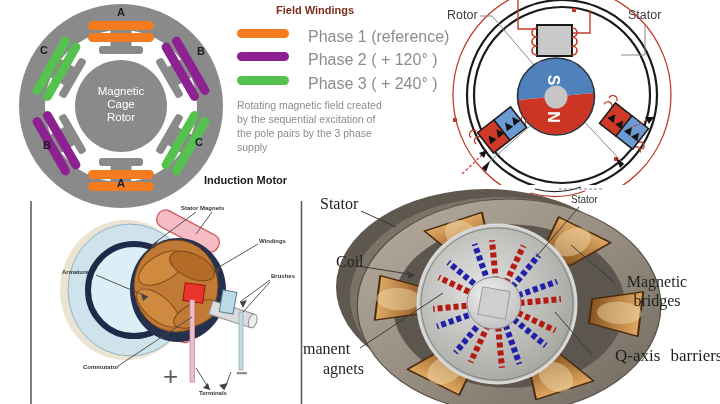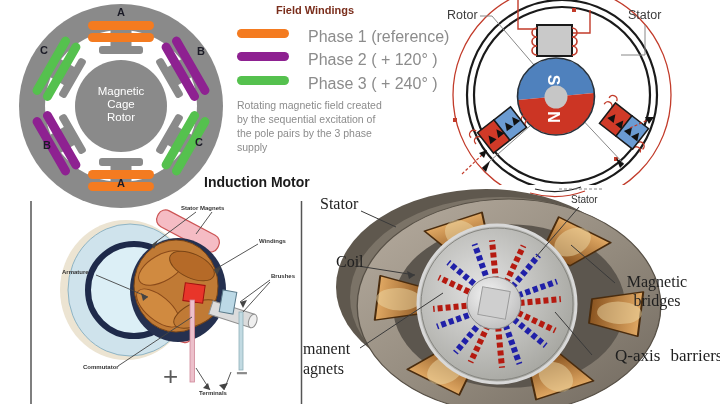--- a/index.html
+++ b/index.html
@@ -9,21 +9,21 @@
   .panel{position:absolute;}
   
   .pole-letter{position:absolute;font-size:11px;font-weight:bold;color:#1b1b26;width:14px;text-align:center;}
   #rotor-text{position:absolute;left:81px;top:85px;width:80px;text-align:center;color:#fff;
               font-size:11.5px;line-height:13px;}
   #legend-title{position:absolute;left:276px;top:4px;font-size:11px;font-weight:bold;}
   .legend-item{position:absolute;left:237px;height:12px;}
   .legend-swatch{position:absolute;left:0;top:1px;width:52px;height:9px;border-radius:5px;}
   .legend-label{position:absolute;left:71px;top:0;font-size:16px;color:#8c8c8c;white-space:nowrap;}
   #legend-desc{position:absolute;left:237px;top:98px;font-size:10.5px;line-height:14px;color:#8c8c8c;}
-  #induction-title{position:absolute;left:204px;top:174px;font-size:14px;font-weight:bold;color:#1b1b1b;z-index:6;}
+  #induction-title{position:absolute;left:204px;top:174px;font-size:11px;font-weight:bold;color:#1b1b1b;z-index:6;}
   
   .bldc-label{position:absolute;font-size:12.5px;color:#3c3c3c;}
   
   #brushed-title{position:absolute;left:36px;top:5px;width:113px;height:19px;line-height:19px;text-align:center;
                  font-size:11px;font-weight:bold;color:#111;background:#fff;border:1.6px solid #444;box-sizing:border-box;z-index:3;}
   .dc-label{position:absolute;font-size:6px;font-weight:600;color:#333;white-space:nowrap;z-index:3;}
   #dc-plus{position:absolute;left:163px;top:165px;font-size:26px;color:#5a5a5a;z-index:3;}
   #dc-minus{position:absolute;left:236px;top:166px;font-size:20px;font-weight:bold;color:#8a8a8a;z-index:3;}
   
   .ipm-label{position:absolute;font-family:"Liberation Serif",serif;font-size:16px;color:#1f1f1f;white-space:nowrap;z-index:3;}
@@ -285,21 +285,21 @@
       </g>
       <polygon points="112,90 104,86 106,94" fill="#3a3a3a"></polygon>
     </svg>
     <div class="ipm-label" style="left:17px;top:10px;">Stator</div>
     <div id="ipm-stator-small">Stator</div>
     <div class="ipm-label" style="left:33px;top:68px;">Coil</div>
     <div class="ipm-label" style="left:313px;top:88px;width:82px;text-align:center;">Magnetic</div>
     <div class="ipm-label" style="left:313px;top:107px;width:82px;text-align:center;">bridges</div>
     <div class="ipm-label" id="ipm-qaxis" style="left:288px;top:161px;">Q-axis barriers</div>
     <div class="ipm-label" style="left:0;top:155px;">manent</div>
-    <div class="ipm-label" style="left:0;top:175px;">agnets</div>
+    <div class="ipm-label" style="left:0;top:175px;padding-left:20px;">agnets</div>
   </div>
 
   <div class="panel" style="left:0;top:196px;width:303px;height:208px;z-index:2;">
     <svg width="303" height="208" viewBox="0 0 303 208" class="abs" style="left:0;top:0;">
 
       <line x1="31" y1="5" x2="31" y2="208" stroke="#555" stroke-width="1.5"></line>
       <line x1="301.5" y1="5" x2="301.5" y2="208" stroke="#555" stroke-width="1.5"></line>
 
       <g>
         <ellipse cx="126" cy="94" rx="66" ry="70" fill="#ece4d2"></ellipse>

